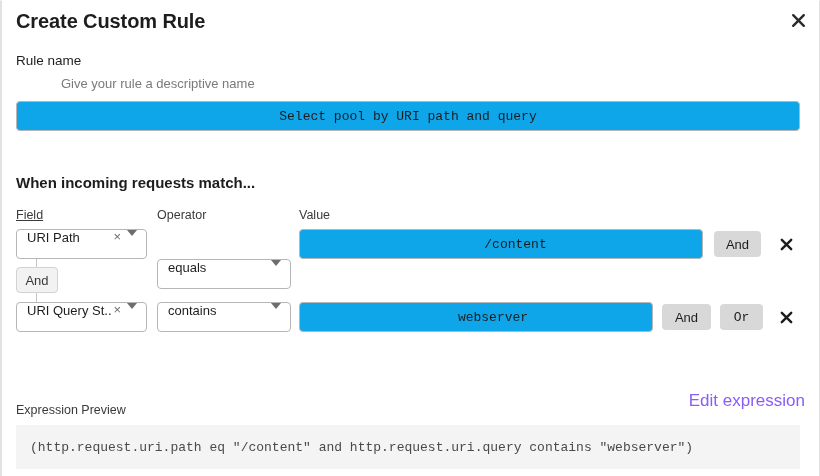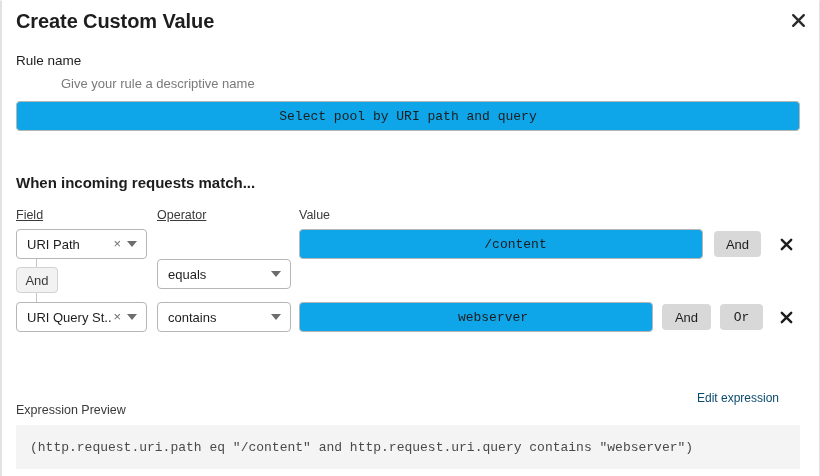--- a/index.html
+++ b/index.html
@@ -98,33 +98,33 @@
   }
 
   
   .col-header {
     position: absolute;
     top: 207px;
     font-size: 12.5px;
     color: #3a3a3a;
   }
   .col-field    { left: 14px; text-decoration: underline; }
-  .col-operator { left: 155px; text-decoration: underline; }
+  .col-operator { left: 155px; }
   .col-value    { left: 297px; }
 
   
   .select-box {
     position: absolute;
     box-sizing: border-box;
     height: 30px;
     border: 1px solid #b6b6b6;
     border-radius: 4px;
     background: #ffffff;
     display: flex;
-    align-items: center;
+    align-items: flex-start;
     cursor: pointer;
   }
   .select-value {
     flex: 1 1 auto;
     font-size: 13px;
     color: #1d1d1d;
     padding-left: 10px;
     white-space: nowrap;
     overflow: hidden;
   }
@@ -223,24 +223,24 @@
   .expr-label {
     position: absolute;
     left: 14px;
     top: 390px;
     font-size: 12.5px;
     color: #3a3a3a;
     margin-top: 12px;
   }
   .expr-edit-link {
     position: absolute;
-    right: 40px;
+    right: 14px;
     top: 390px;
-    font-size: 12px;
-    color: #0c4a6e;
+    font-size: 17px;
+    color: #8b5cf6;
     text-decoration: none;
     cursor: pointer;
   }
   .expr-box {
     position: absolute;
     left: 14px;
     top: 424px;
     width: 784px;
     height: 44px;
     box-sizing: border-box;
@@ -254,21 +254,21 @@
     color: #4a4a4a;
     padding-left: 14px;
     white-space: nowrap;
   }
 </style>
 </head>
 <body>
 
 <div class="modal">
 
-  <div class="modal-title">Create Custom Value</div>
+  <div class="modal-title">Create Custom Rule</div>
 
   <button class="close-btn">
     <svg width="15" height="15" viewBox="0 0 15 15" aria-hidden="true">
       <path d="M2.2 2.2 L12.8 12.8 M12.8 2.2 L2.2 12.8" stroke="#2b2b2b" stroke-width="2.4" stroke-linecap="round"></path>
     </svg>
   </button>
 
   <div class="field-label rule-name-label">Rule name</div>
   <div class="field-sublabel rule-name-sublabel">Give your rule a descriptive name</div>
   <input class="text-input rule-name-input" type="text" value="Select pool by URI path and query" style="">

